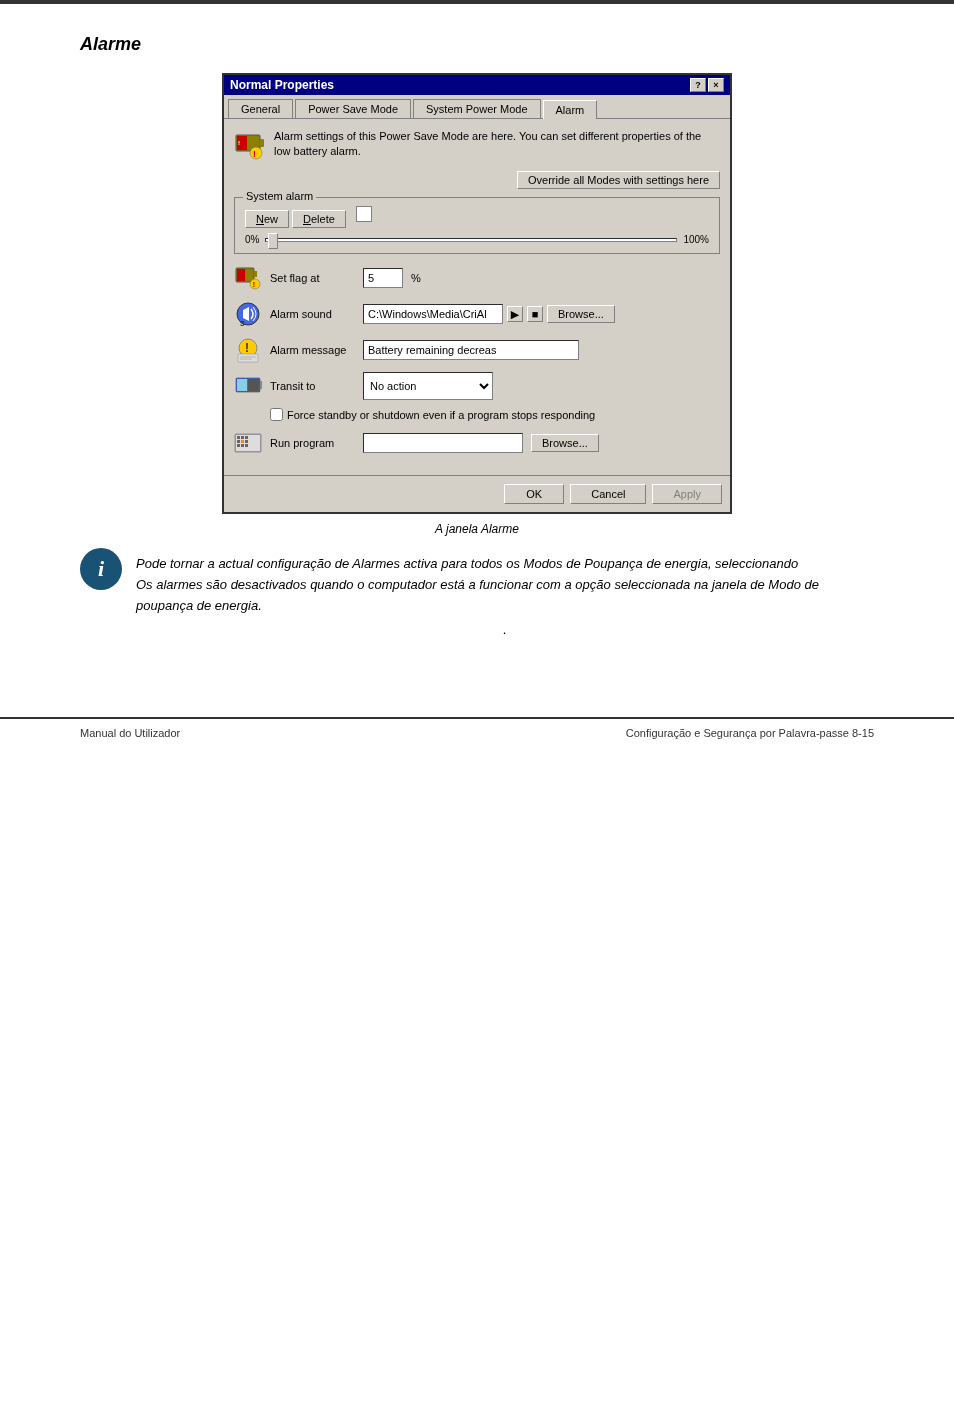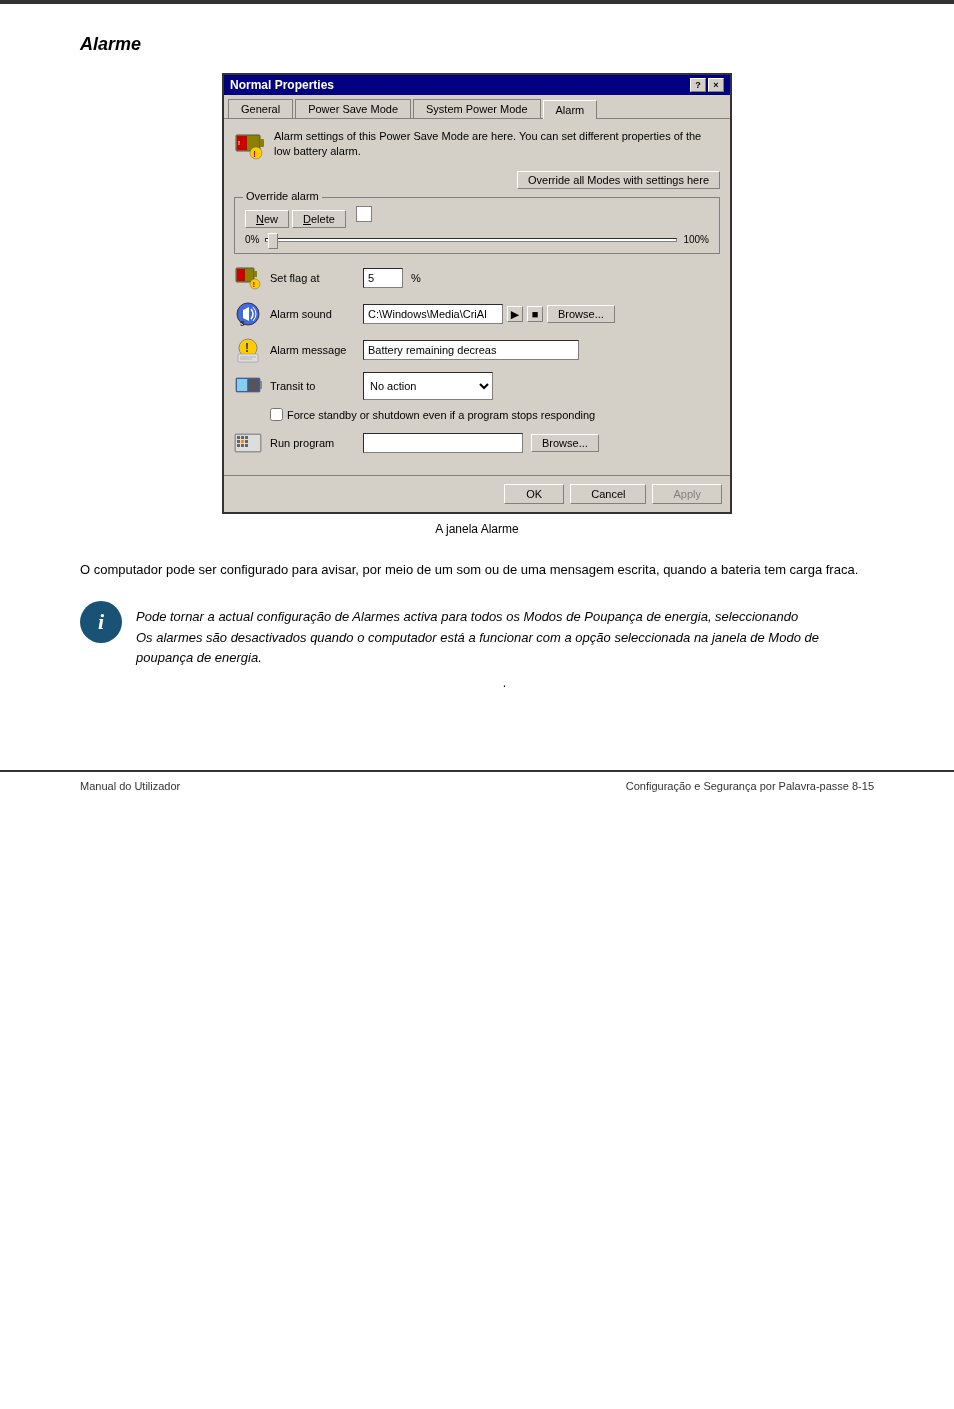--- a/index.html
+++ b/index.html
@@ -341,22 +341,23 @@
     }
 
     .footer-btn.disabled {
       color: #808080;
       cursor: default;
     }
 
     
     .dialog-caption {
       text-align: center;
+      font-style: italic;
       font-size: 12px;
-      margin-bottom: 24px;
+      margin-bottom: 8px;
     }
 
     
     .body-text {
       font-size: 13px;
       line-height: 1.6;
       margin-bottom: 16px;
     }
 
     
@@ -453,21 +454,21 @@
           <text x="19" y="28" font-size="9" fill="#cc0000" font-weight="bold">!</text>
         </svg>
         <div class="info-text">Alarm settings of this Power Save Mode are here. You can set different properties of the low battery alarm.</div>
       </div>
 
       <div class="override-btn">
         <button class="win-btn">Override all Modes with settings here</button>
       </div>
 
       <div class="group-box">
-        <span class="group-label">Override alarm</span>
+        <span class="group-label">System alarm</span>
 
         <div class="battery-controls">
           <div class="new-delete-btns">
             <button class="win-btn"><span class="underline-char">N</span>ew</button>
             <button class="win-btn"><span class="underline-char">D</span>elete</button>
           </div>
           <div style="width: 16px; height: 16px; border: 1px solid #808080; background: #fff; margin-top: -10px;"></div>
         </div>
 
         <div class="alarm-slider-container">
@@ -578,21 +579,20 @@
 
     <div class="dialog-footer">
       <button class="footer-btn">OK</button>
       <button class="footer-btn">Cancel</button>
       <button class="footer-btn disabled">Apply</button>
     </div>
   </div>
 
   <div class="dialog-caption">A janela Alarme</div>
 
-  <p class="body-text">O computador pode ser configurado para avisar, por meio de um som ou de uma mensagem escrita, quando a bateria tem carga fraca.</p>
 
   <div class="info-box">
     <div class="info-circle-icon">
       <span>i</span>
     </div>
     <div>
       <p class="info-box-text" style="margin-top: 10px;">
         <span>Pode tornar a actual configuração de Alarmes activa para todos os Modos de Poupança de energia, seleccionando</span>
       </p>
       <p class="info-box-text">Os alarmes são desactivados quando o computador está a funcionar com a opção                                    seleccionada na janela de Modo de poupança de energia.</p>

